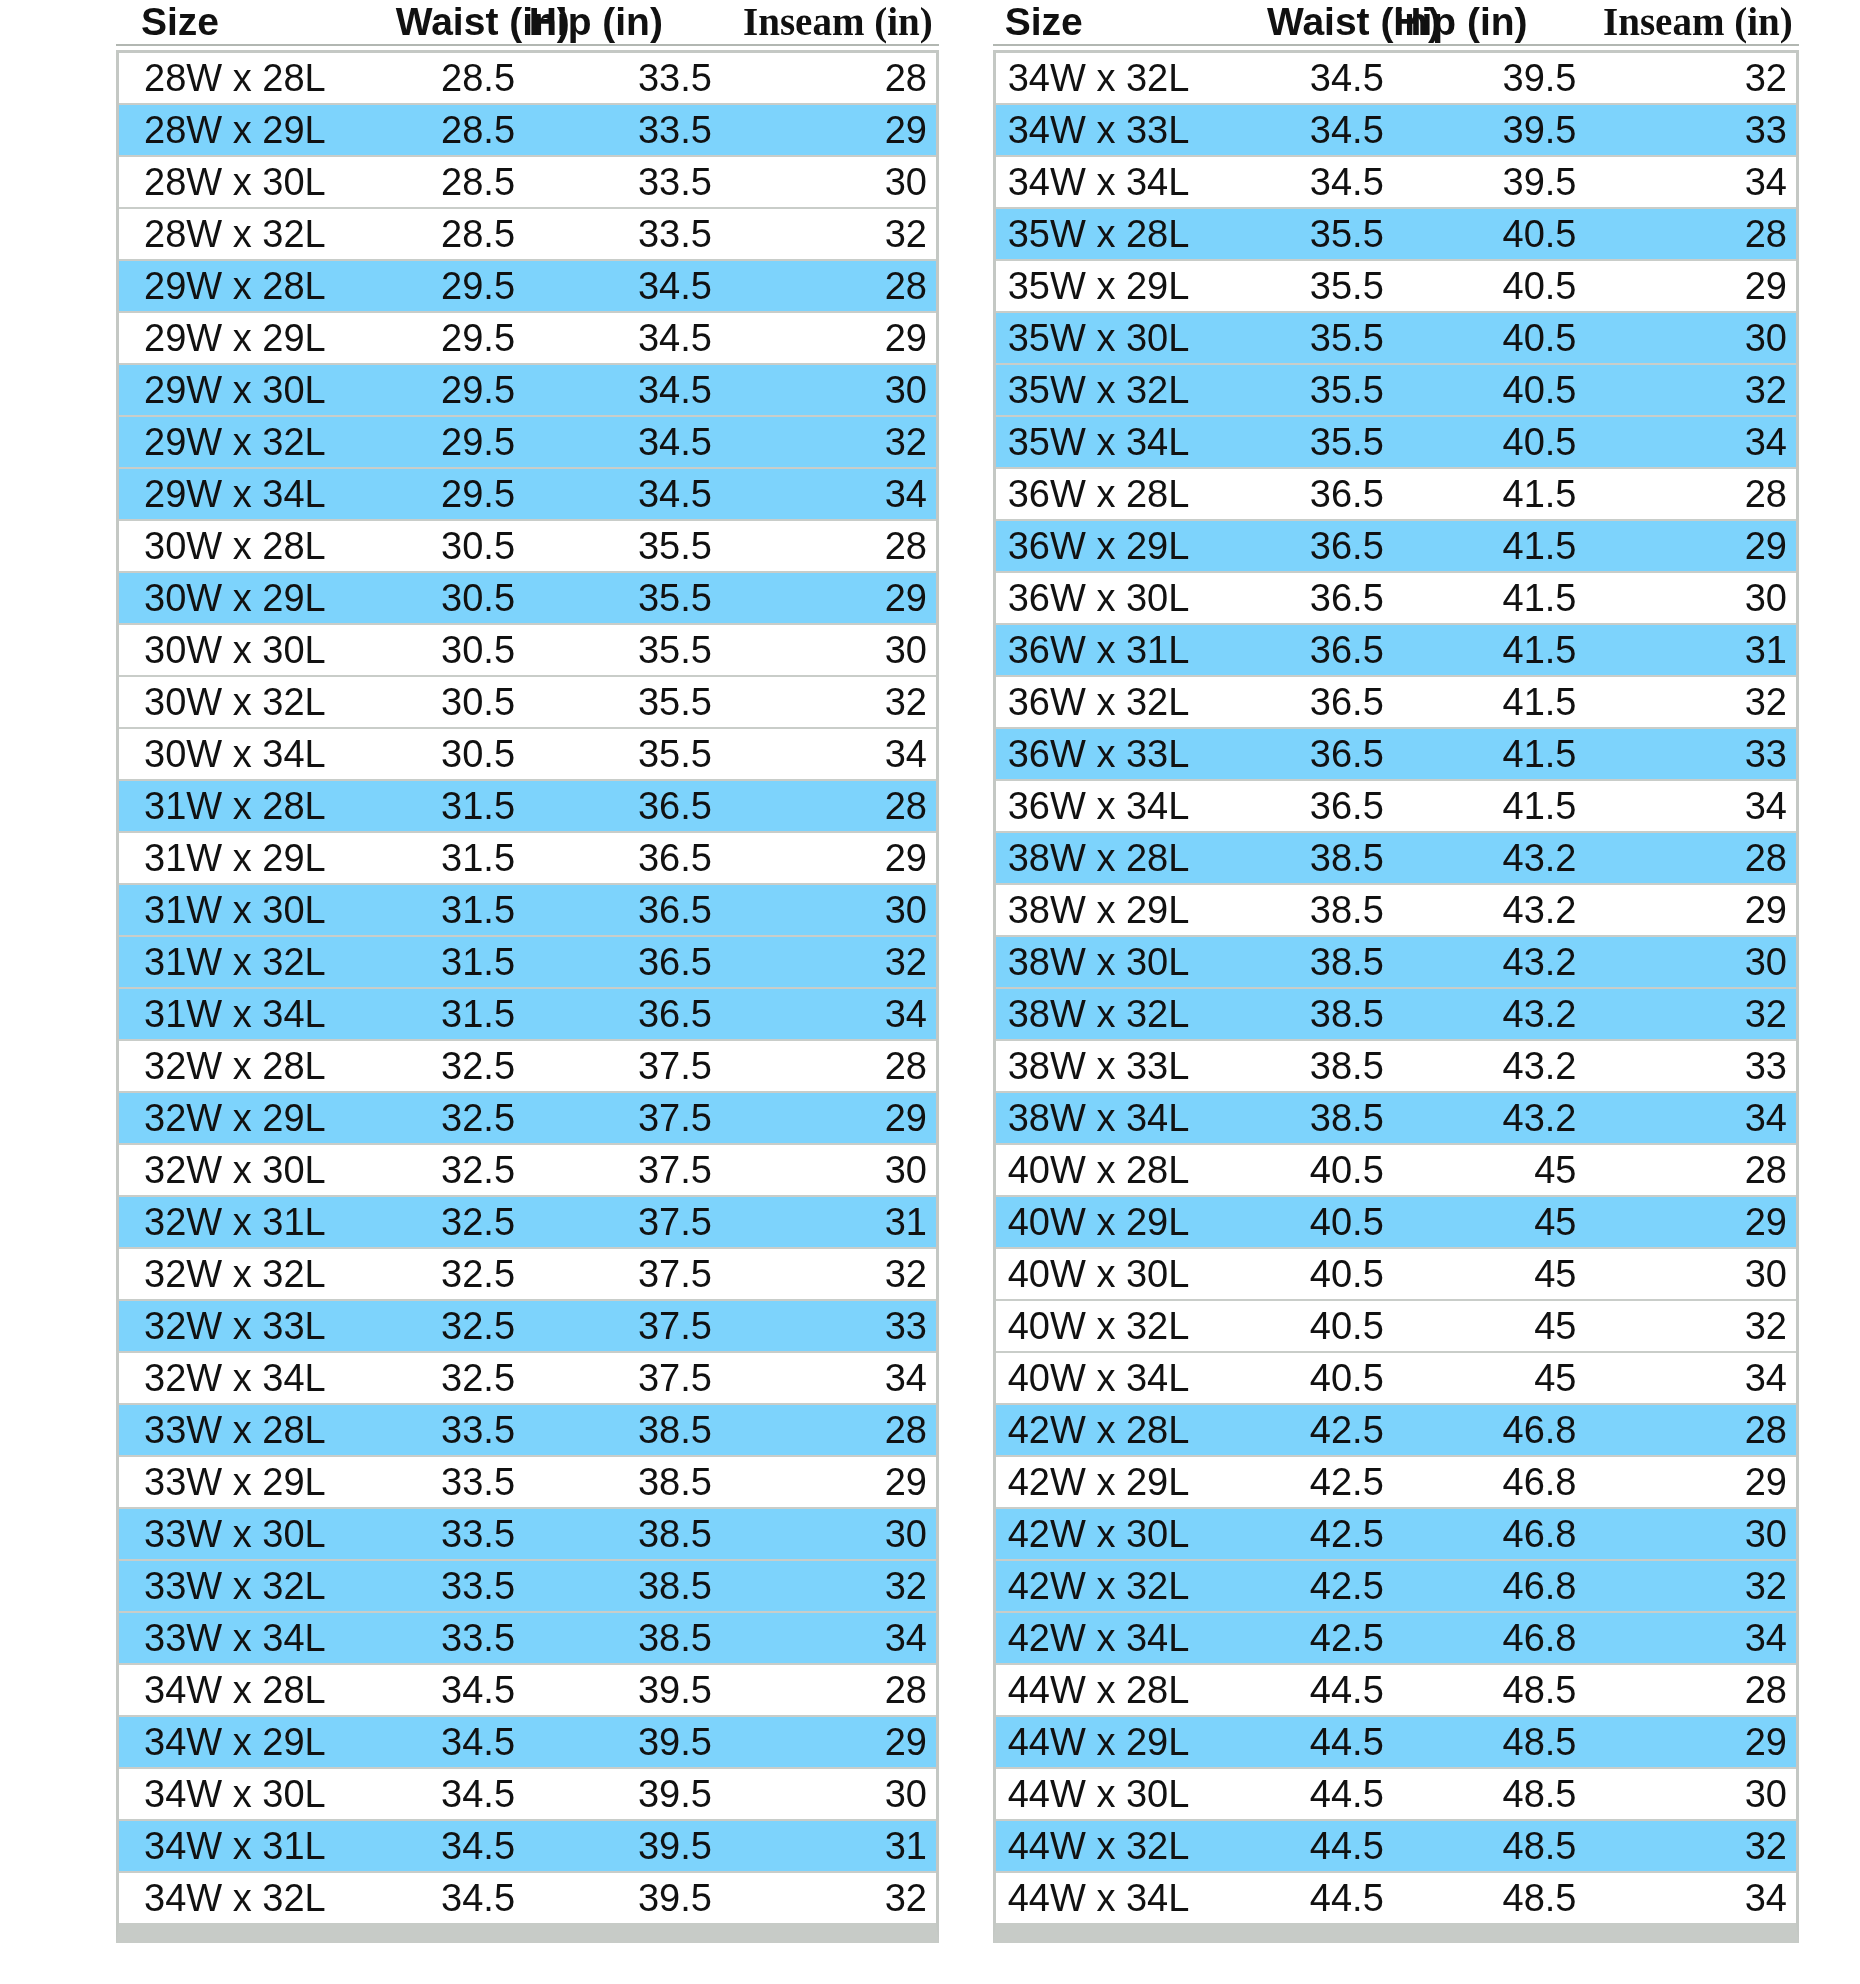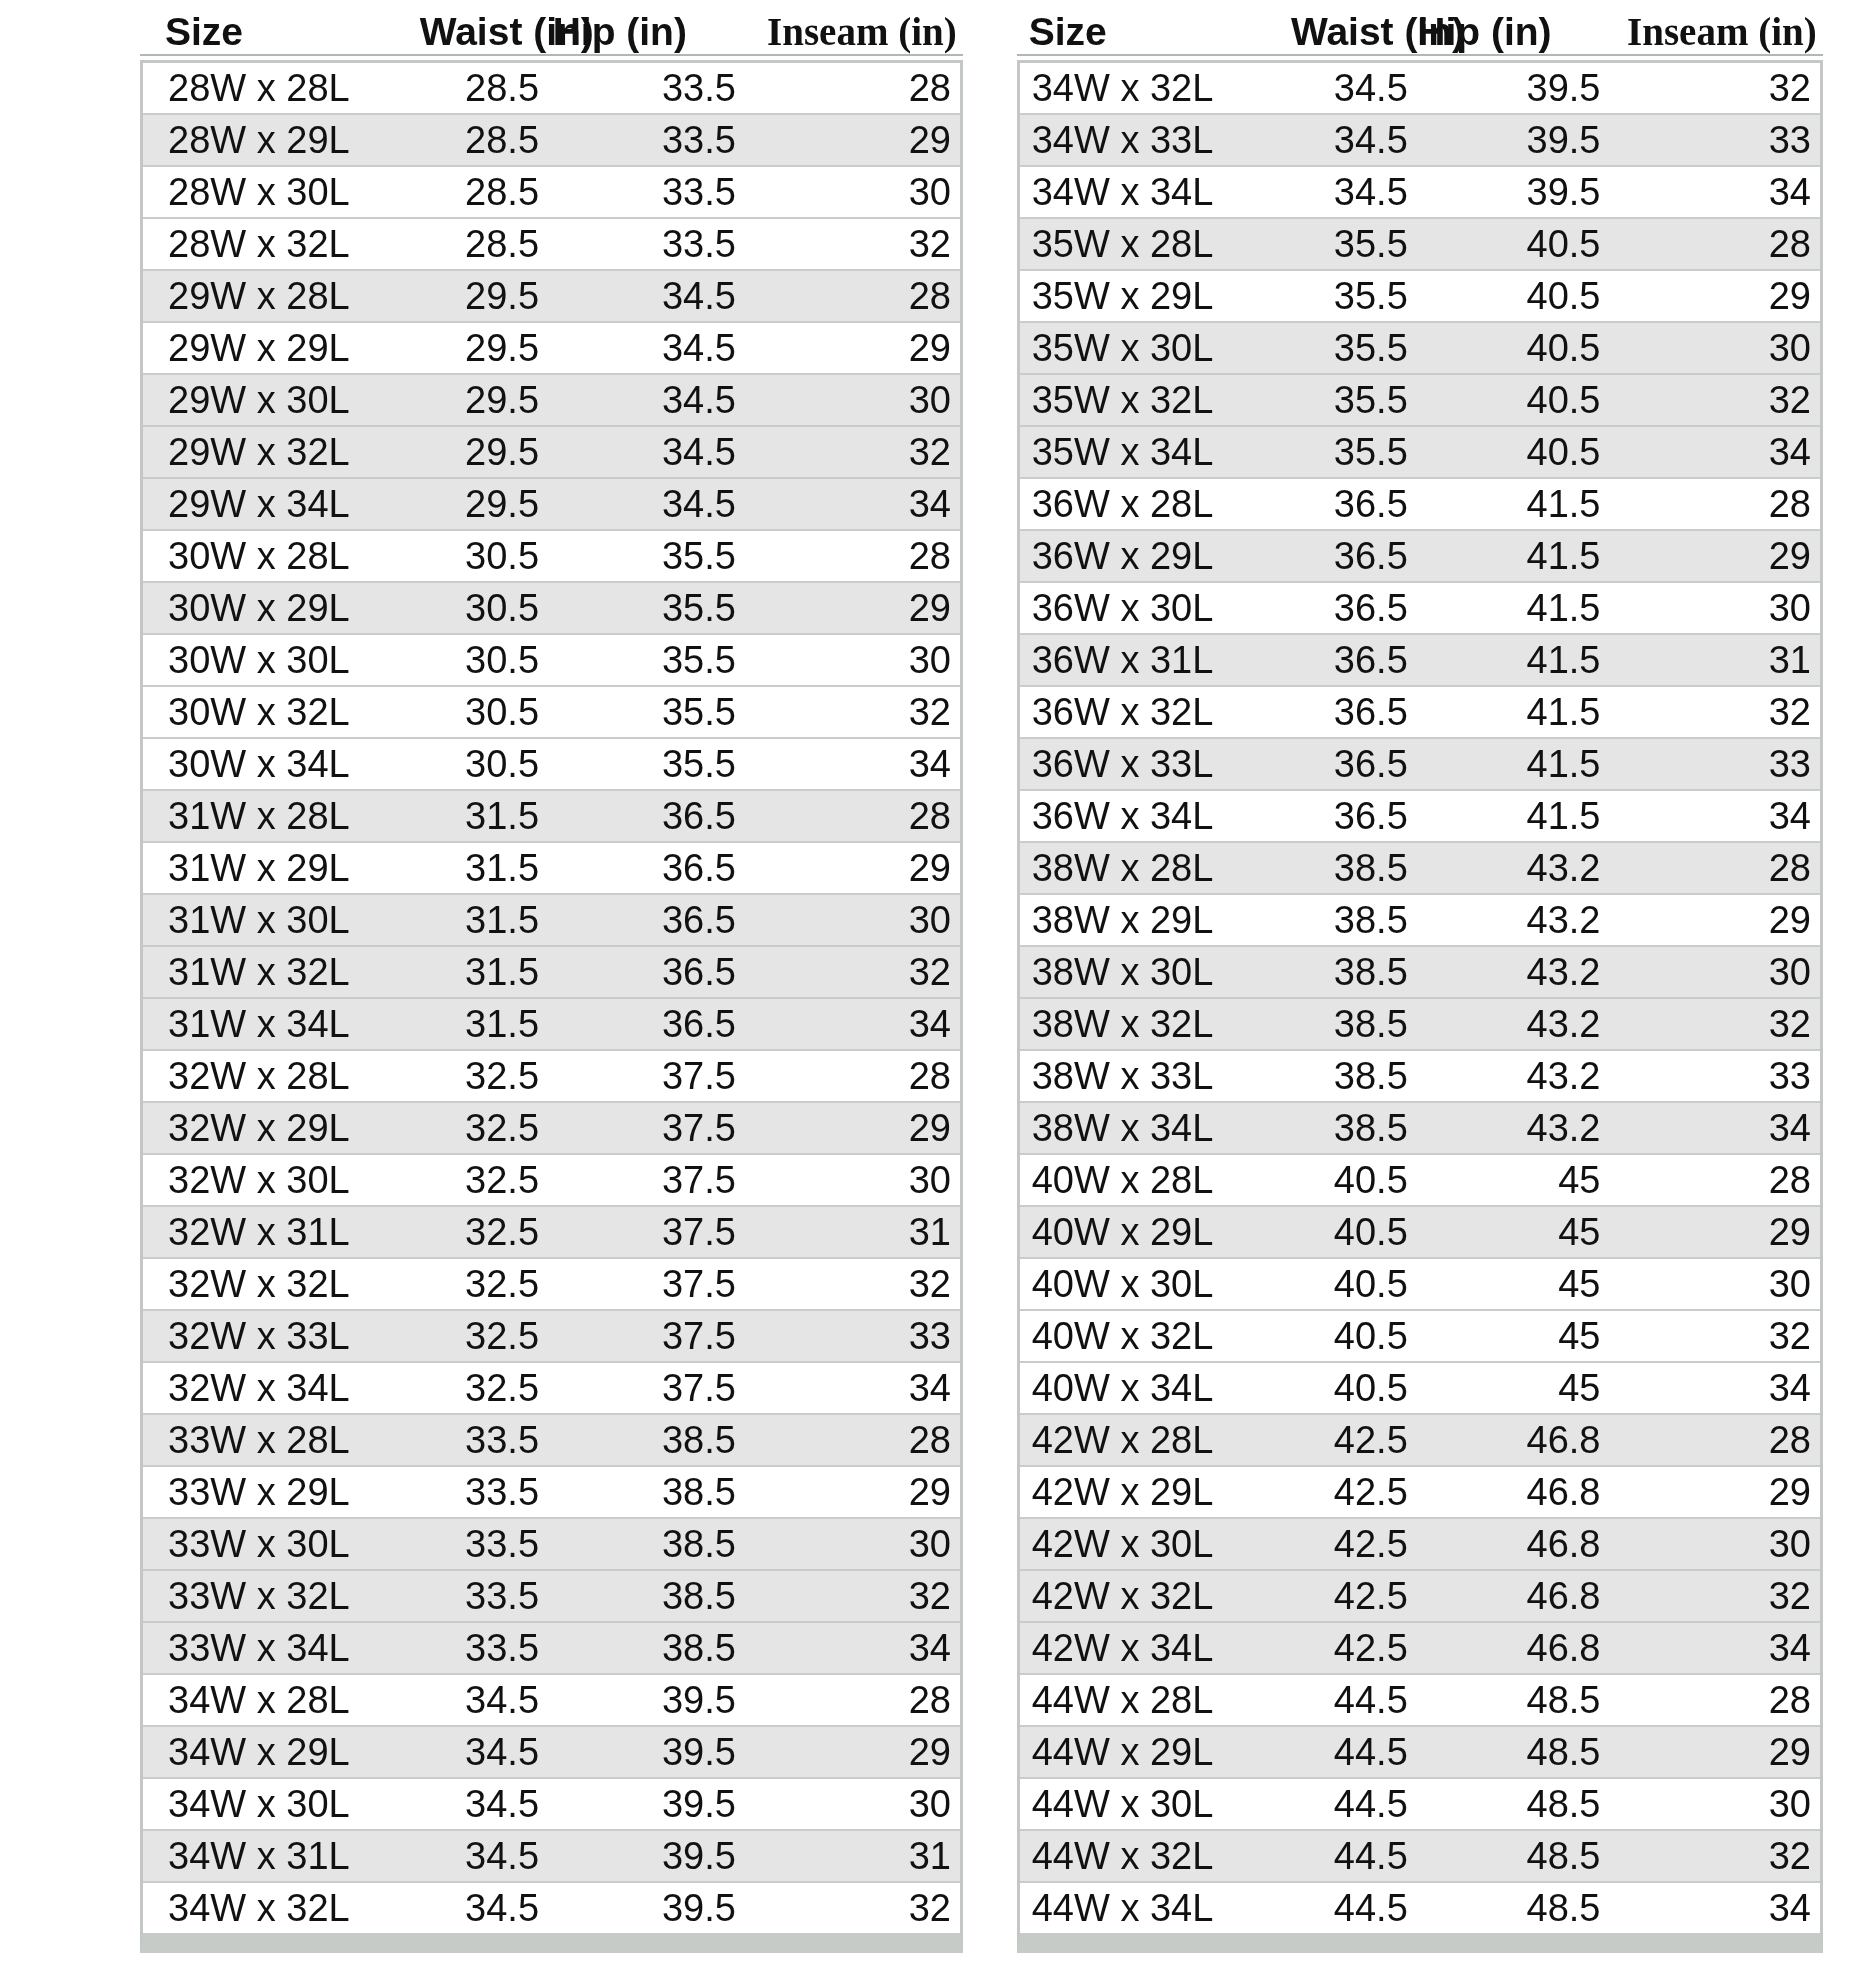--- a/index.html
+++ b/index.html
@@ -6,22 +6,21 @@
   body{
     width:1860px;height:1985px;
     background:#ffffff;
     font-family:"Liberation Sans", sans-serif;
     position:relative;
     overflow:hidden;
     color:#111111;
   }
   .size-table{
     position:absolute;
-    top:10px;
-    margin-left:24px;
+    top:0;
   }
   #table-left{ left:116px;  width:823px; }
   #table-right{ left:993px; width:806px; }
 
   
   .thead,.tr{
     display:grid;
     grid-template-columns:34% 14.7% 24.2% 27.1%;
     align-items:center;
   }
@@ -57,21 +56,21 @@
     border:3.6px solid #c4c8c4;
     border-bottom:20px solid #c7cbc7;
     background:#ffffff;
   }
   .tr{
     height:50px;
     background:#ffffff;
     border-bottom:2.7px solid #c9cdc9;
   }
   .tr:last-child{ border-bottom:none; }
-  .tr.shaded{ background:#e5e5e5; }
+  .tr.shaded{ background:#7dd3fc; }
   .td{
     font-size:38px;
     line-height:50px;
     white-space:nowrap;
   }
   .td.c-waist{ padding-right:1.8px; }
   .td.c-hip{ padding-right:2.7px; }
   .td.c-inseam{ padding-right:9px; }
 </style>
 </head>

